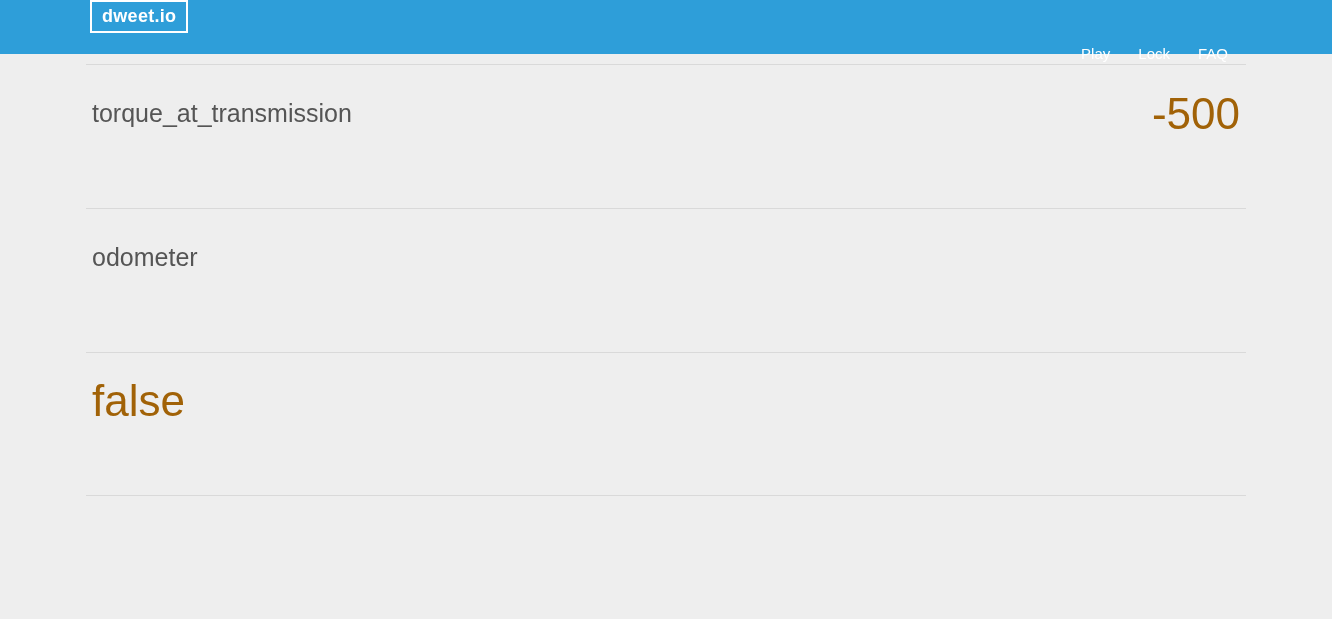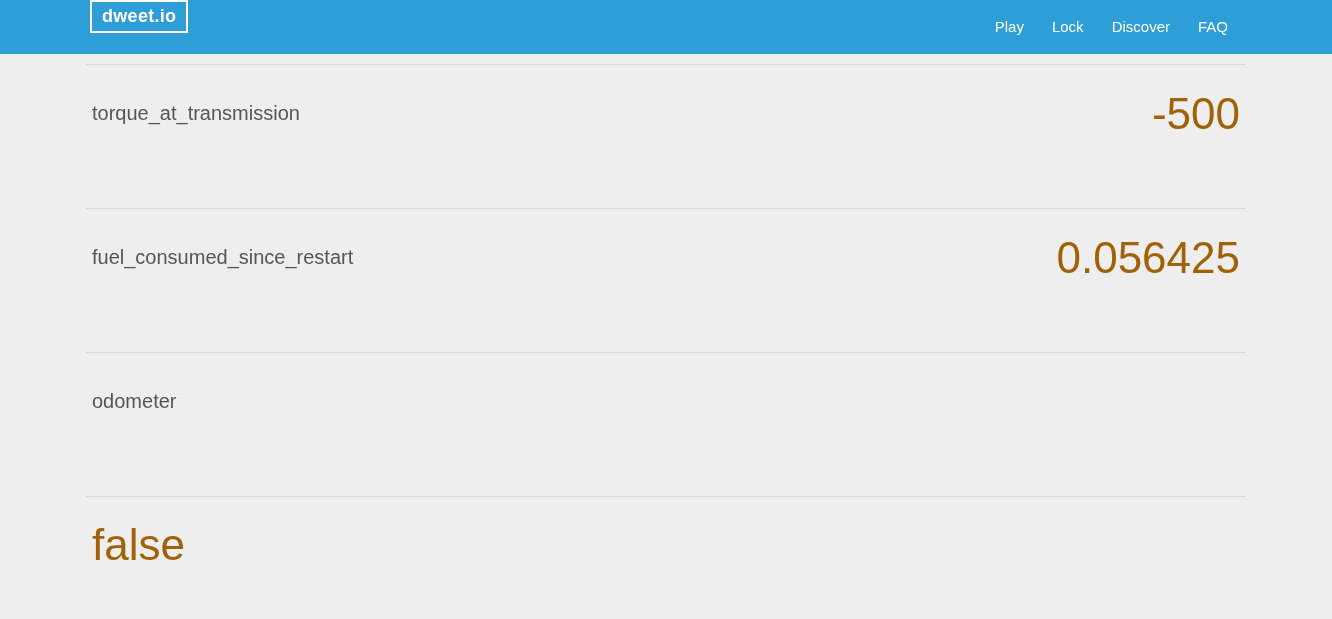--- a/index.html
+++ b/index.html
@@ -22,21 +22,21 @@
     border: 2px solid #fff;
     color: #fff;
     font-weight: 700;
     font-size: 18px;
     padding: 4px 10px;
     letter-spacing: 0.3px;
     display: inline-block;
     font-family: "Helvetica Neue", Arial, sans-serif;
   }
   .nav-spacer { flex: 1 1 auto; }
-  .nav-links { display: flex; }
+  .nav-links { display: flex; margin-top: 27px; }
   .nav-link {
     color: #fff;
     font-size: 15px;
     padding: 0 14px;
     cursor: pointer;
     line-height: 54px;
     white-space: nowrap;
   }
   .content {
     width: 1160px;
@@ -49,21 +49,21 @@
     display: flex;
     align-items: center;
     justify-content: space-between;
     min-height: 144px;
     padding: 18px 6px 40px 6px;
   }
   .row:last-child{
     border-bottom: 1px solid #d9d9d9;
   }
   .row-label {
-    font-size: 20px;
+    font-size: 25px;
     color: #555;
     font-weight: 300;
     margin-top: -24px;
   }
   .row-value {
     font-size: 44px;
     color: #a16207;
     font-weight: 300;
     text-align: right;
     margin-top: -24px;
@@ -71,33 +71,28 @@
 </style>
 </head>
 <body>
 
 <div class="navbar">
   <span class="logo-box">dweet.io</span>
   <span class="nav-spacer"></span>
   <div class="nav-links">
     <span class="nav-link">Play</span>
     <span class="nav-link">Lock</span>
-    <span class="nav-link">Discover</span>
     <span class="nav-link">FAQ</span>
   </div>
 </div>
 
 <div class="content">
   <div class="row">
     <span class="row-label">torque_at_transmission</span>
     <span class="row-value">-500</span>
   </div>
   <div class="row">
-    <span class="row-label">fuel_consumed_since_restart</span>
-    <span class="row-value">0.056425</span>
-  </div>
-  <div class="row">
     <span class="row-label">odometer</span>
   </div>
   <div class="row">
     <span class="row-value">false</span>
   </div>
 </div>
 
 </body></html>

